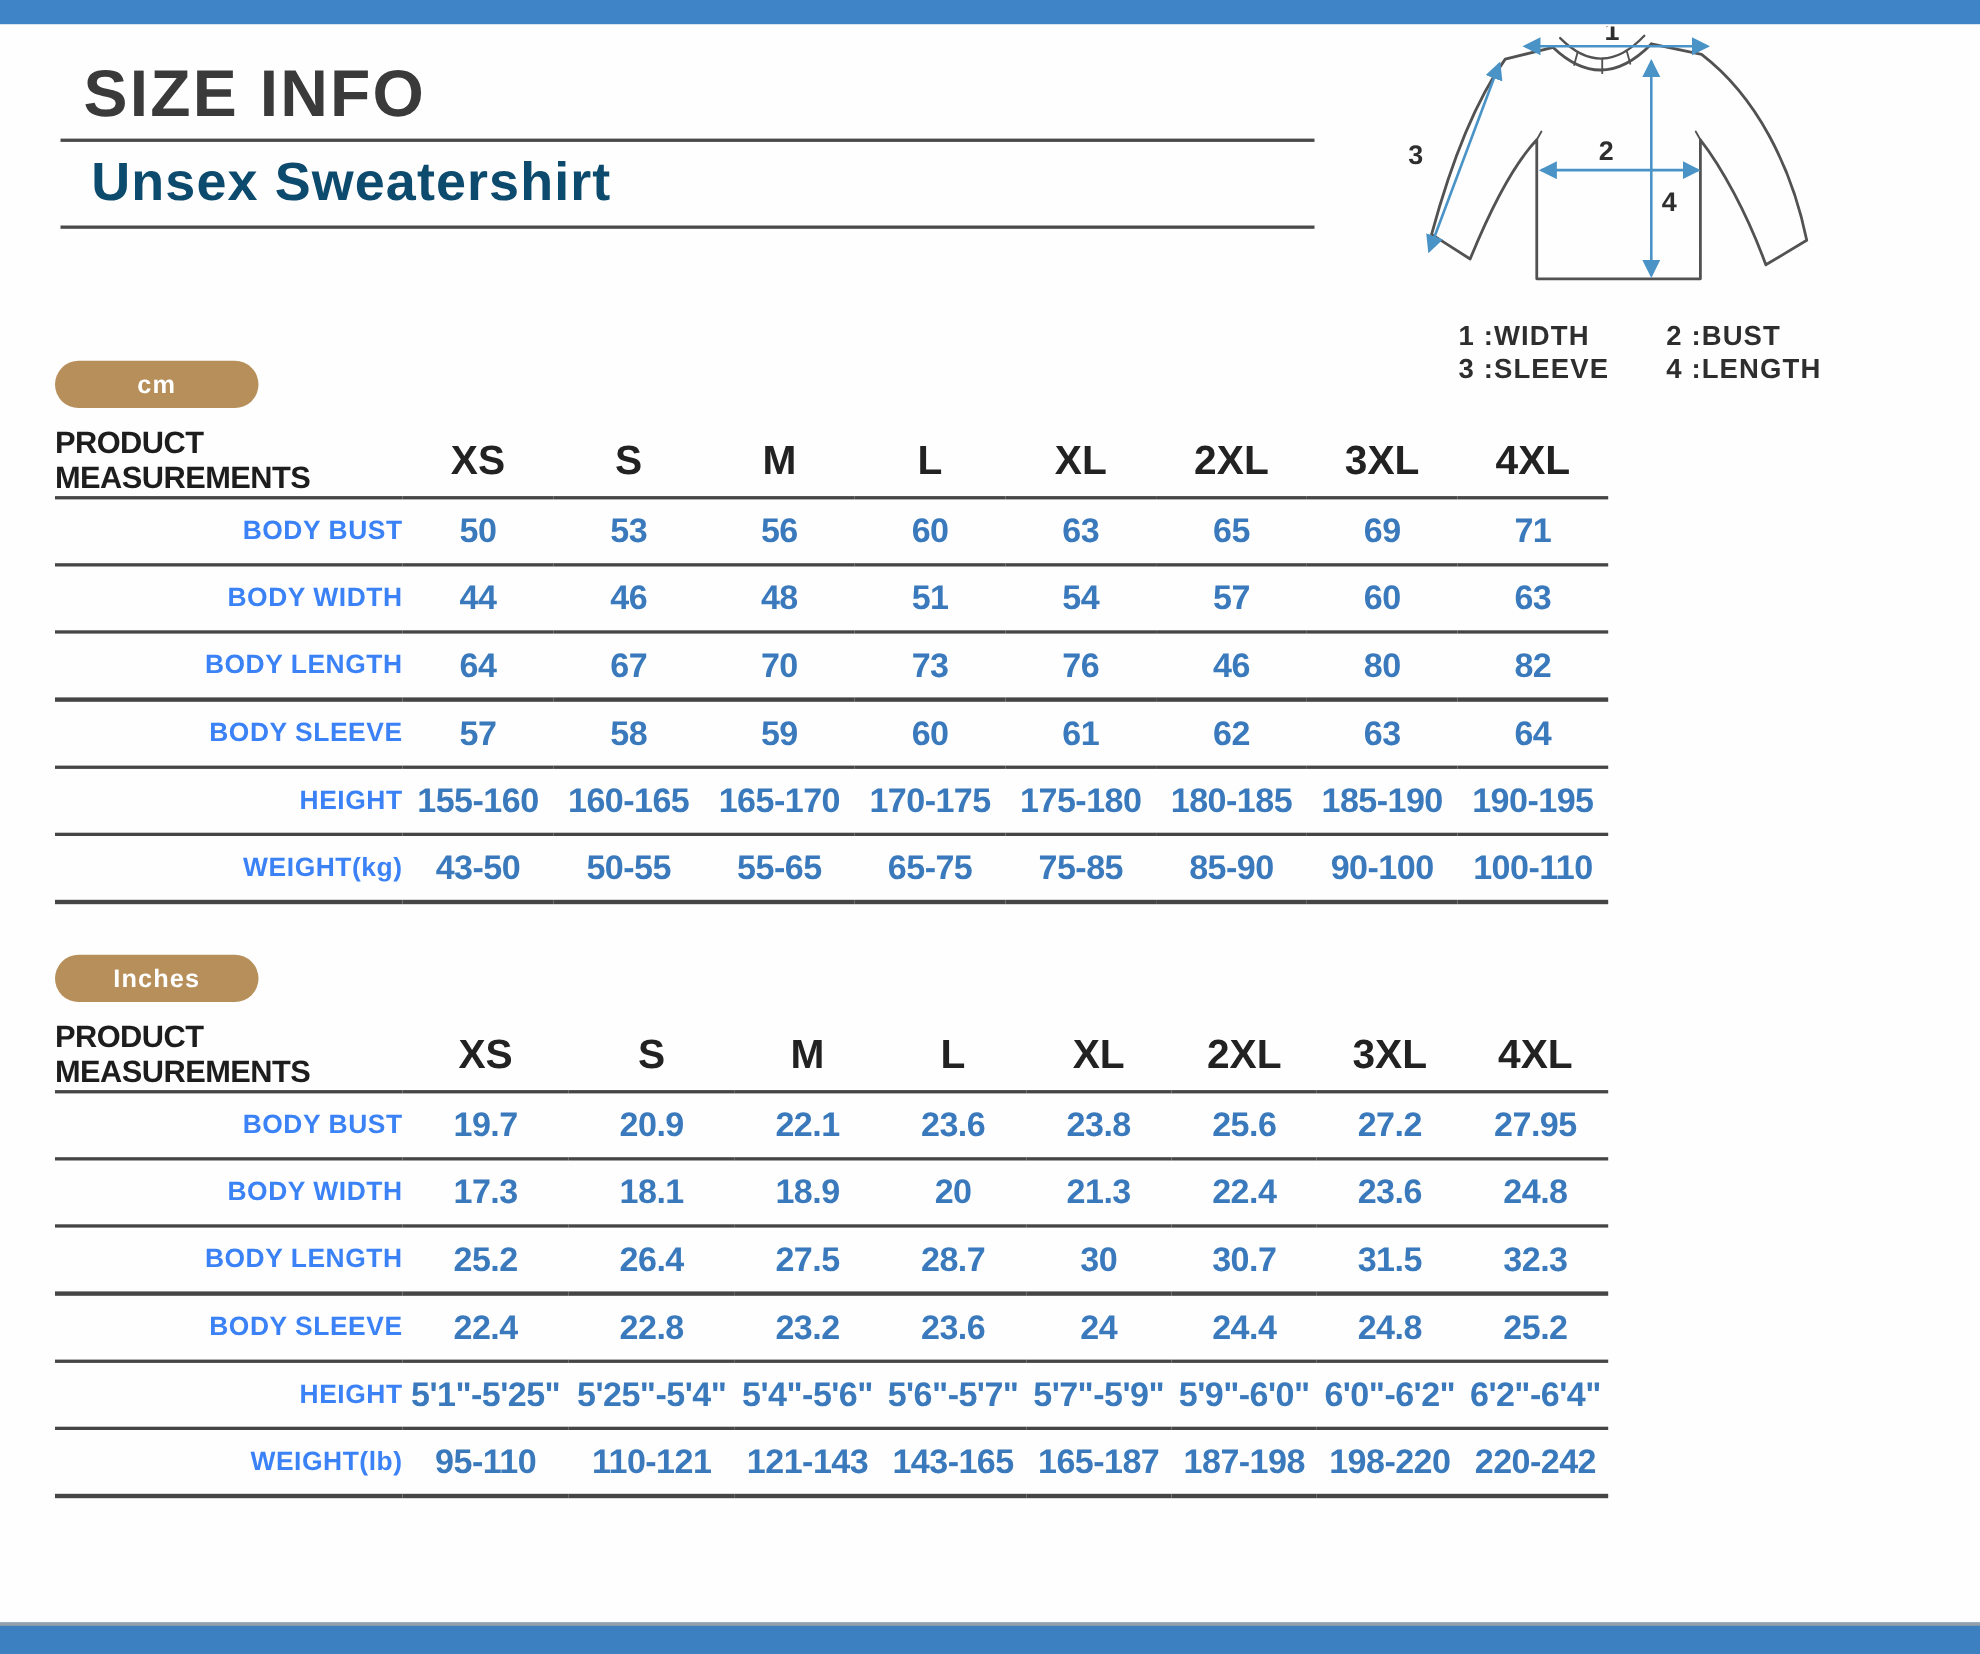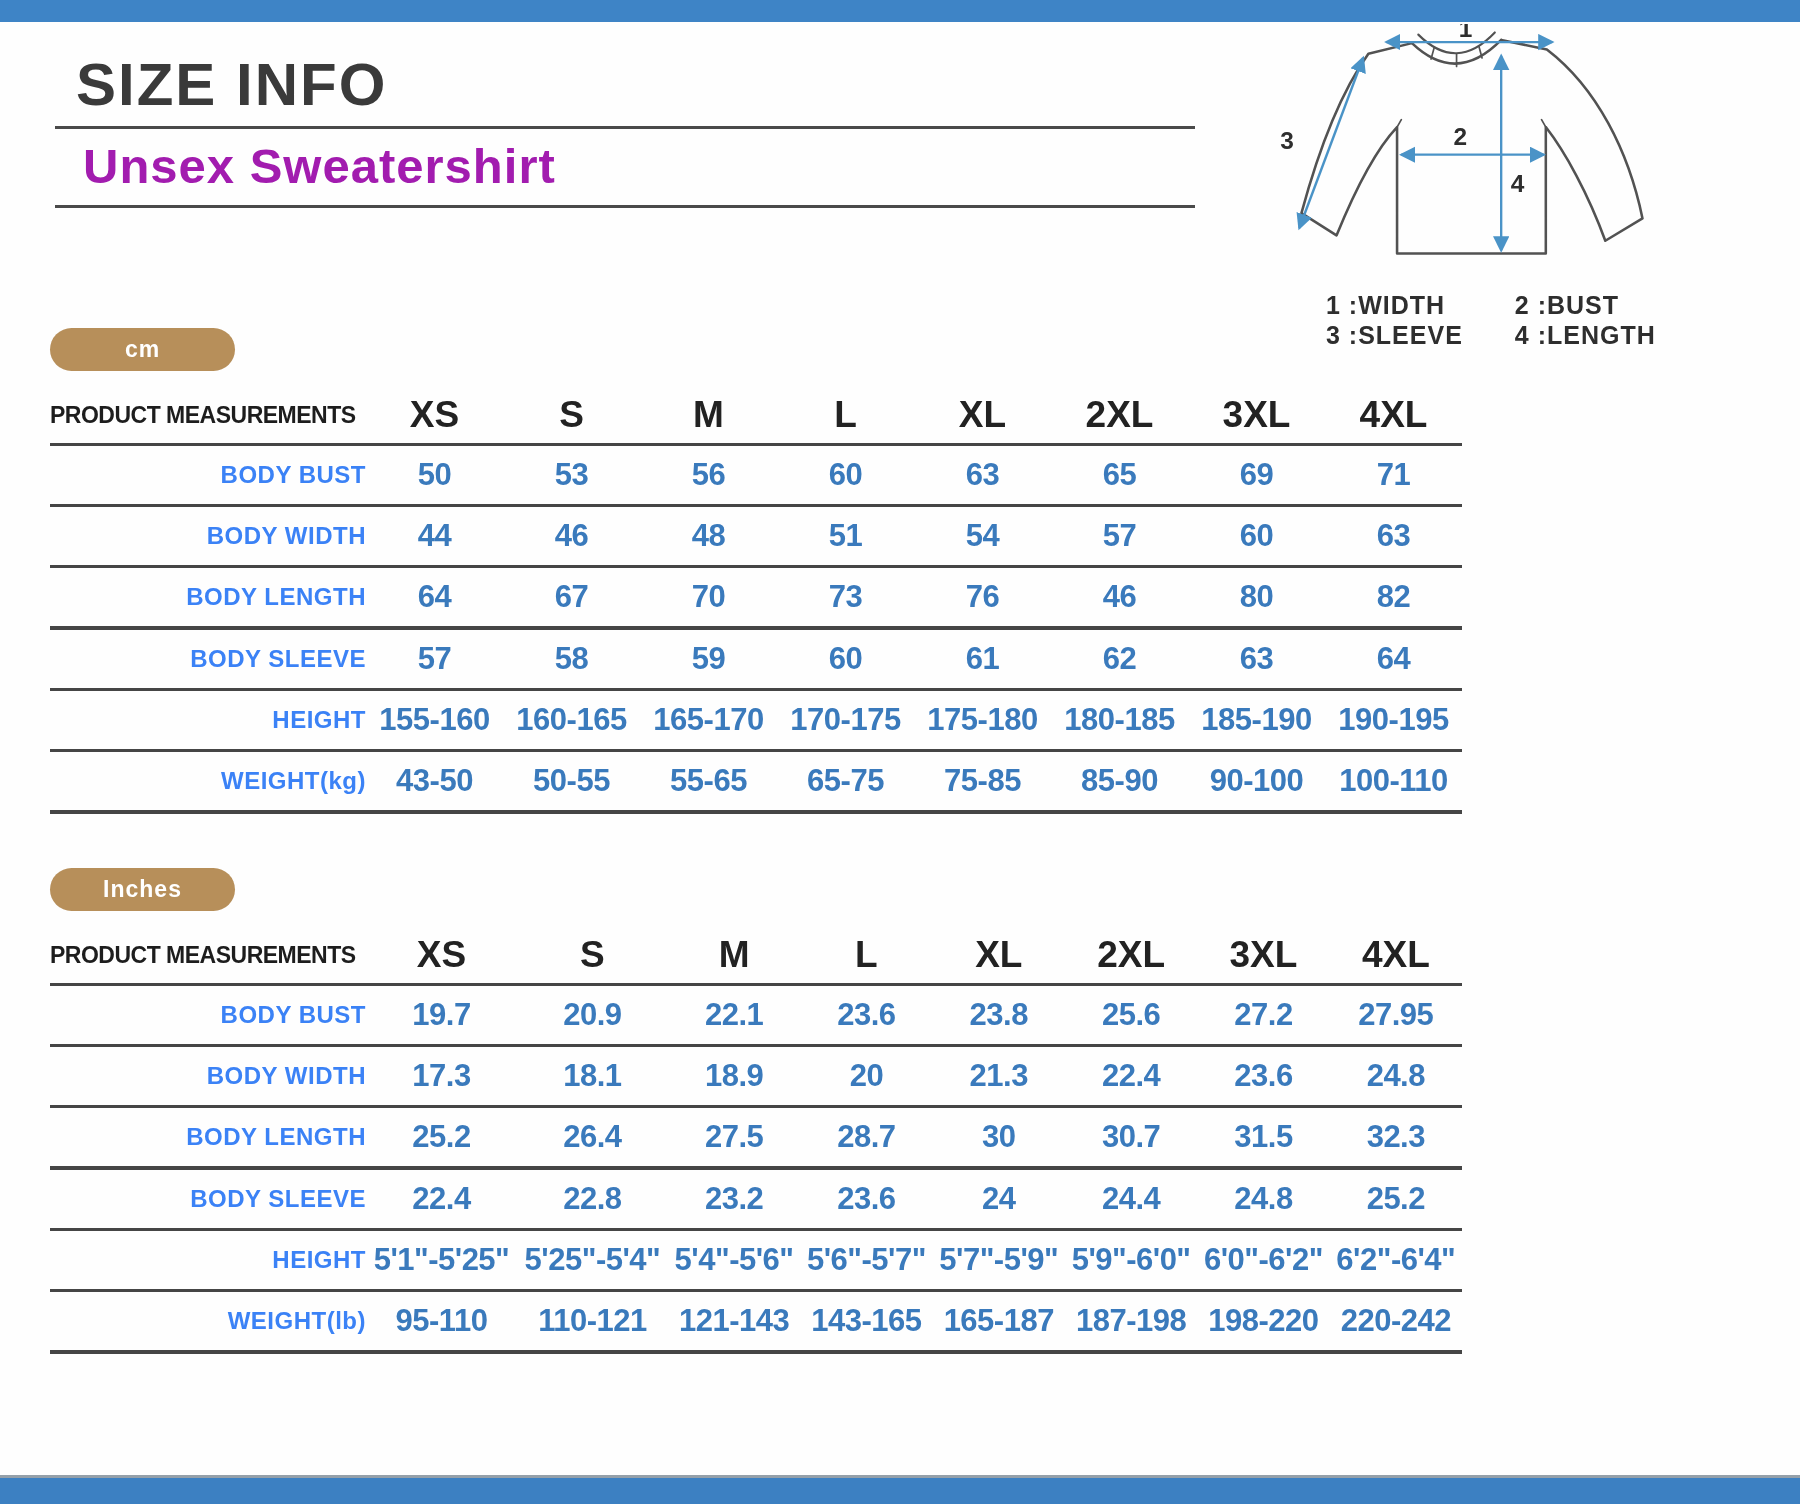--- a/index.html
+++ b/index.html
@@ -14,21 +14,21 @@
   .page-title{
     position:absolute;top:34px;left:60px;margin:16px;
     font-size:60px;font-weight:900;letter-spacing:2px;color:#3a3a3a;
   }
   .subtitle-wrap{
     position:absolute;top:126px;left:55px;width:1140px;
     border-top:3px solid #4a4a4a;border-bottom:3px solid #4a4a4a;
   }
   .subtitle{
     margin:0;padding:9px 0 11px 28px;
-    font-size:49px;font-weight:bold;color:#a21caf;letter-spacing:1px;
+    font-size:49px;font-weight:bold;color:#0c4a6e;letter-spacing:1px;
   }
 
   .diagram{position:absolute;left:1278px;top:24px;width:380px}
   .legend{
     display:grid;grid-template-columns:max-content max-content;
     gap:1px 52px;margin:8px 0 0 48px;
     font-size:25px;font-weight:bold;color:#2e2e2e;letter-spacing:1px;
   }
 
   .section{position:absolute;left:50px;width:1412px}
@@ -41,21 +41,21 @@
     padding:8px 40px;border-radius:28px;
   }
   table.size-table{border-collapse:collapse;width:100%;margin-top:16px}
   .size-table th,.size-table td{padding:0;text-align:center;vertical-align:middle}
   .size-table col.c-first{width:316px}
   .size-table thead th{
     font-size:37px;font-weight:bold;color:#222;height:56px;
     border-bottom:3px solid #454545;
   }
   .size-table th.pm{
-    text-align:left;font-size:23px;letter-spacing:-0.5px;color:#1d1d1d;
+    text-align:left;font-size:28px;letter-spacing:-0.5px;color:#1d1d1d;
   }
   .size-table tbody td{
     height:58px;font-size:31px;font-weight:bold;color:#3a7abc;
     border-bottom:3px solid #454545;letter-spacing:-0.5px;
   }
   .size-table tbody tr.thick td{border-bottom-width:4px}
   .size-table td.rlabel{
     text-align:right;font-size:24px;letter-spacing:0.5px;color:#3b82f6;
   }
 </style>

